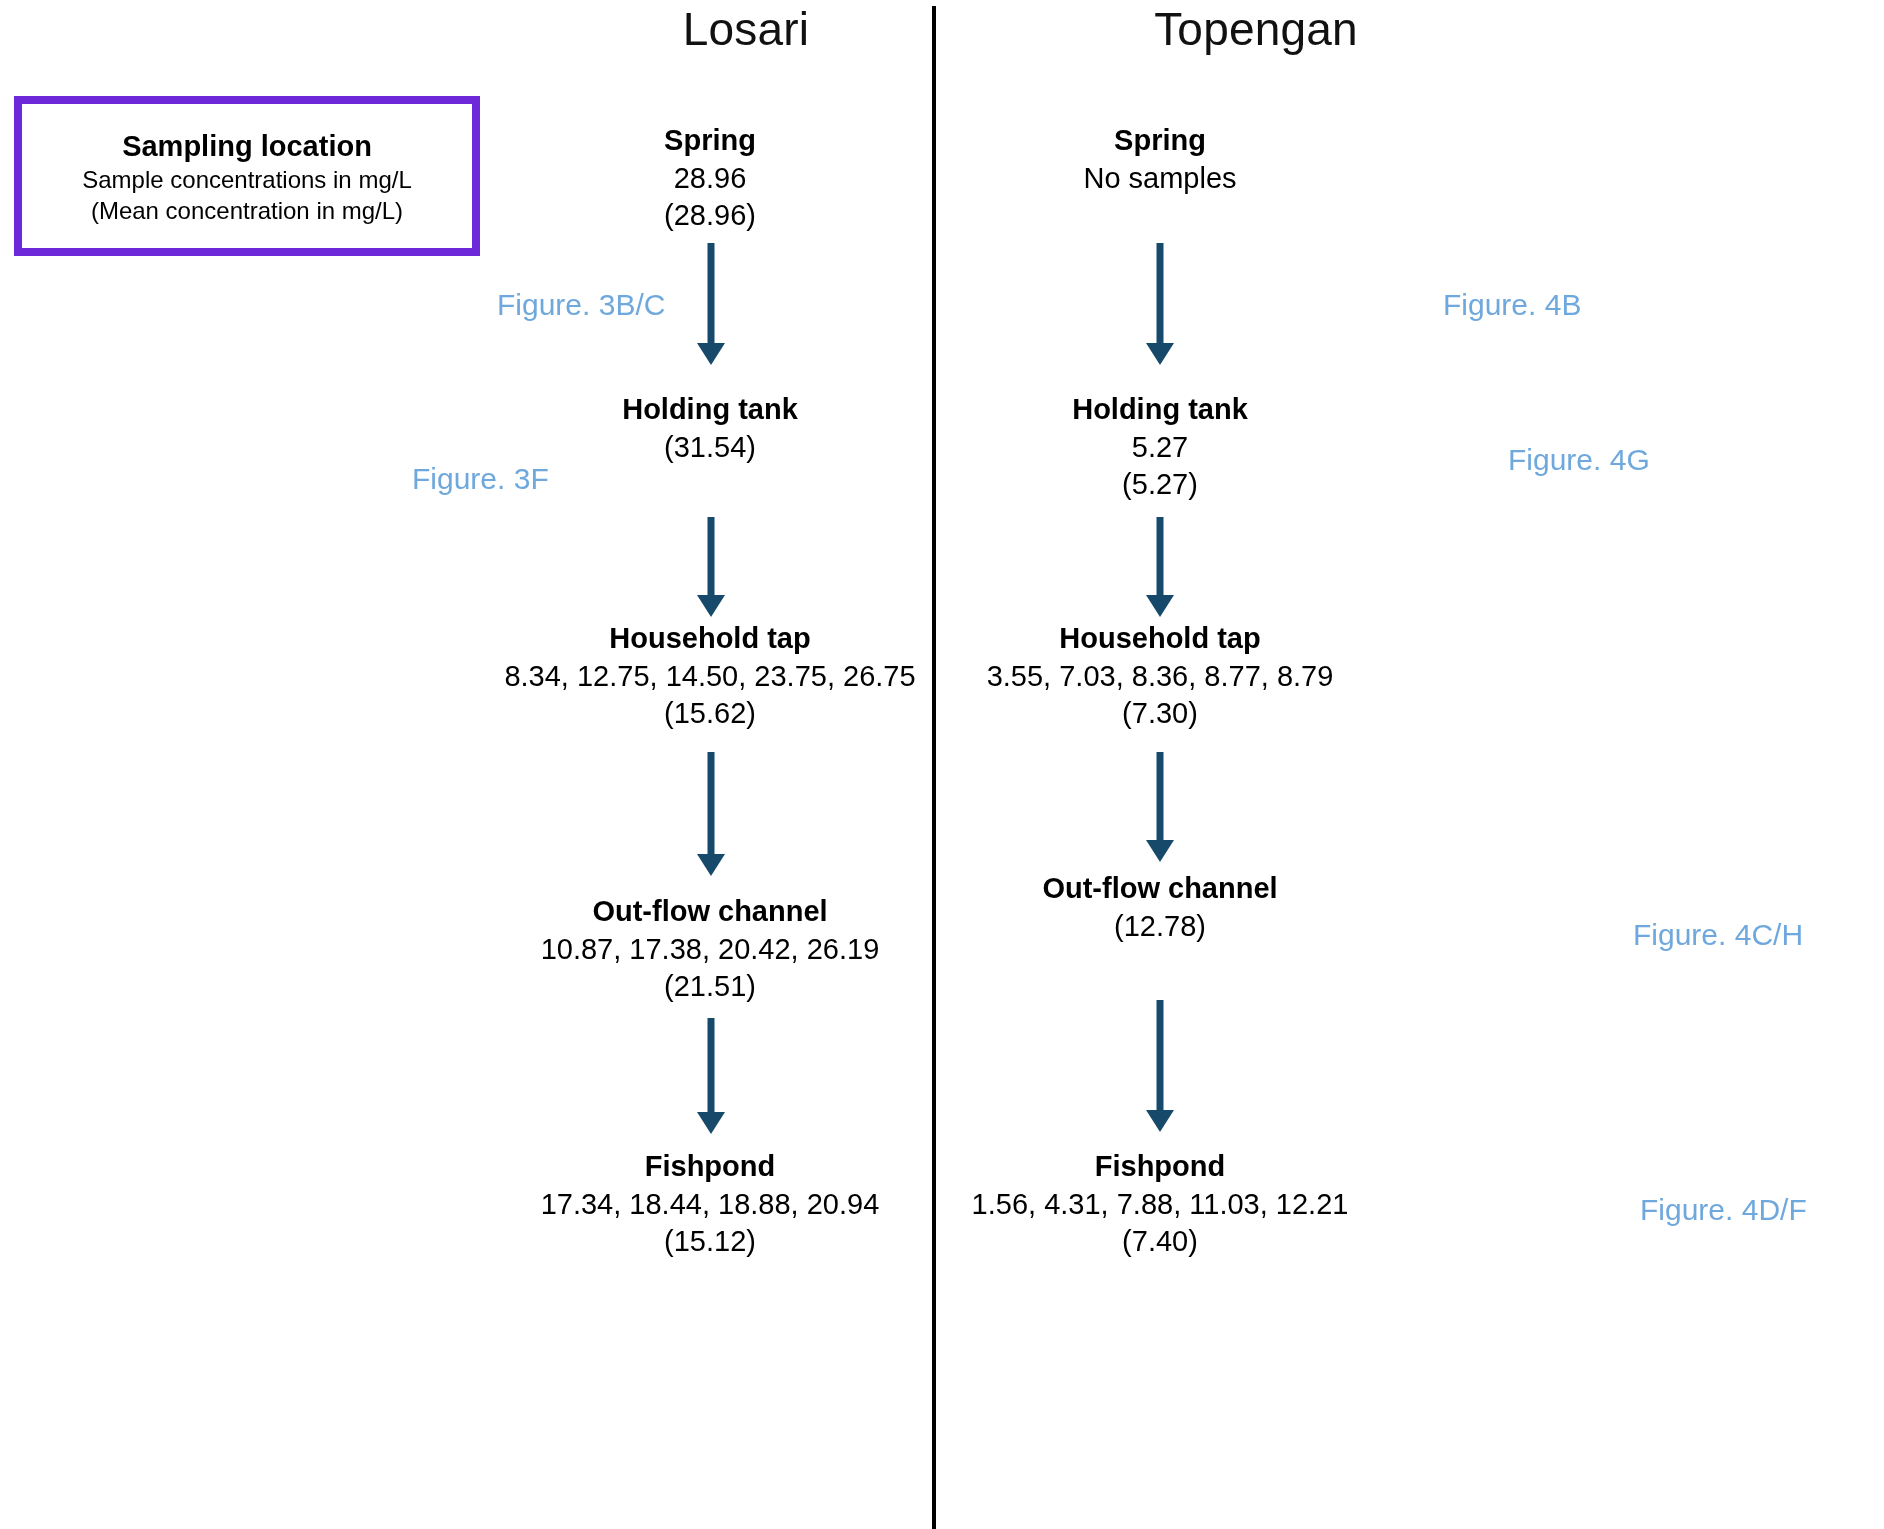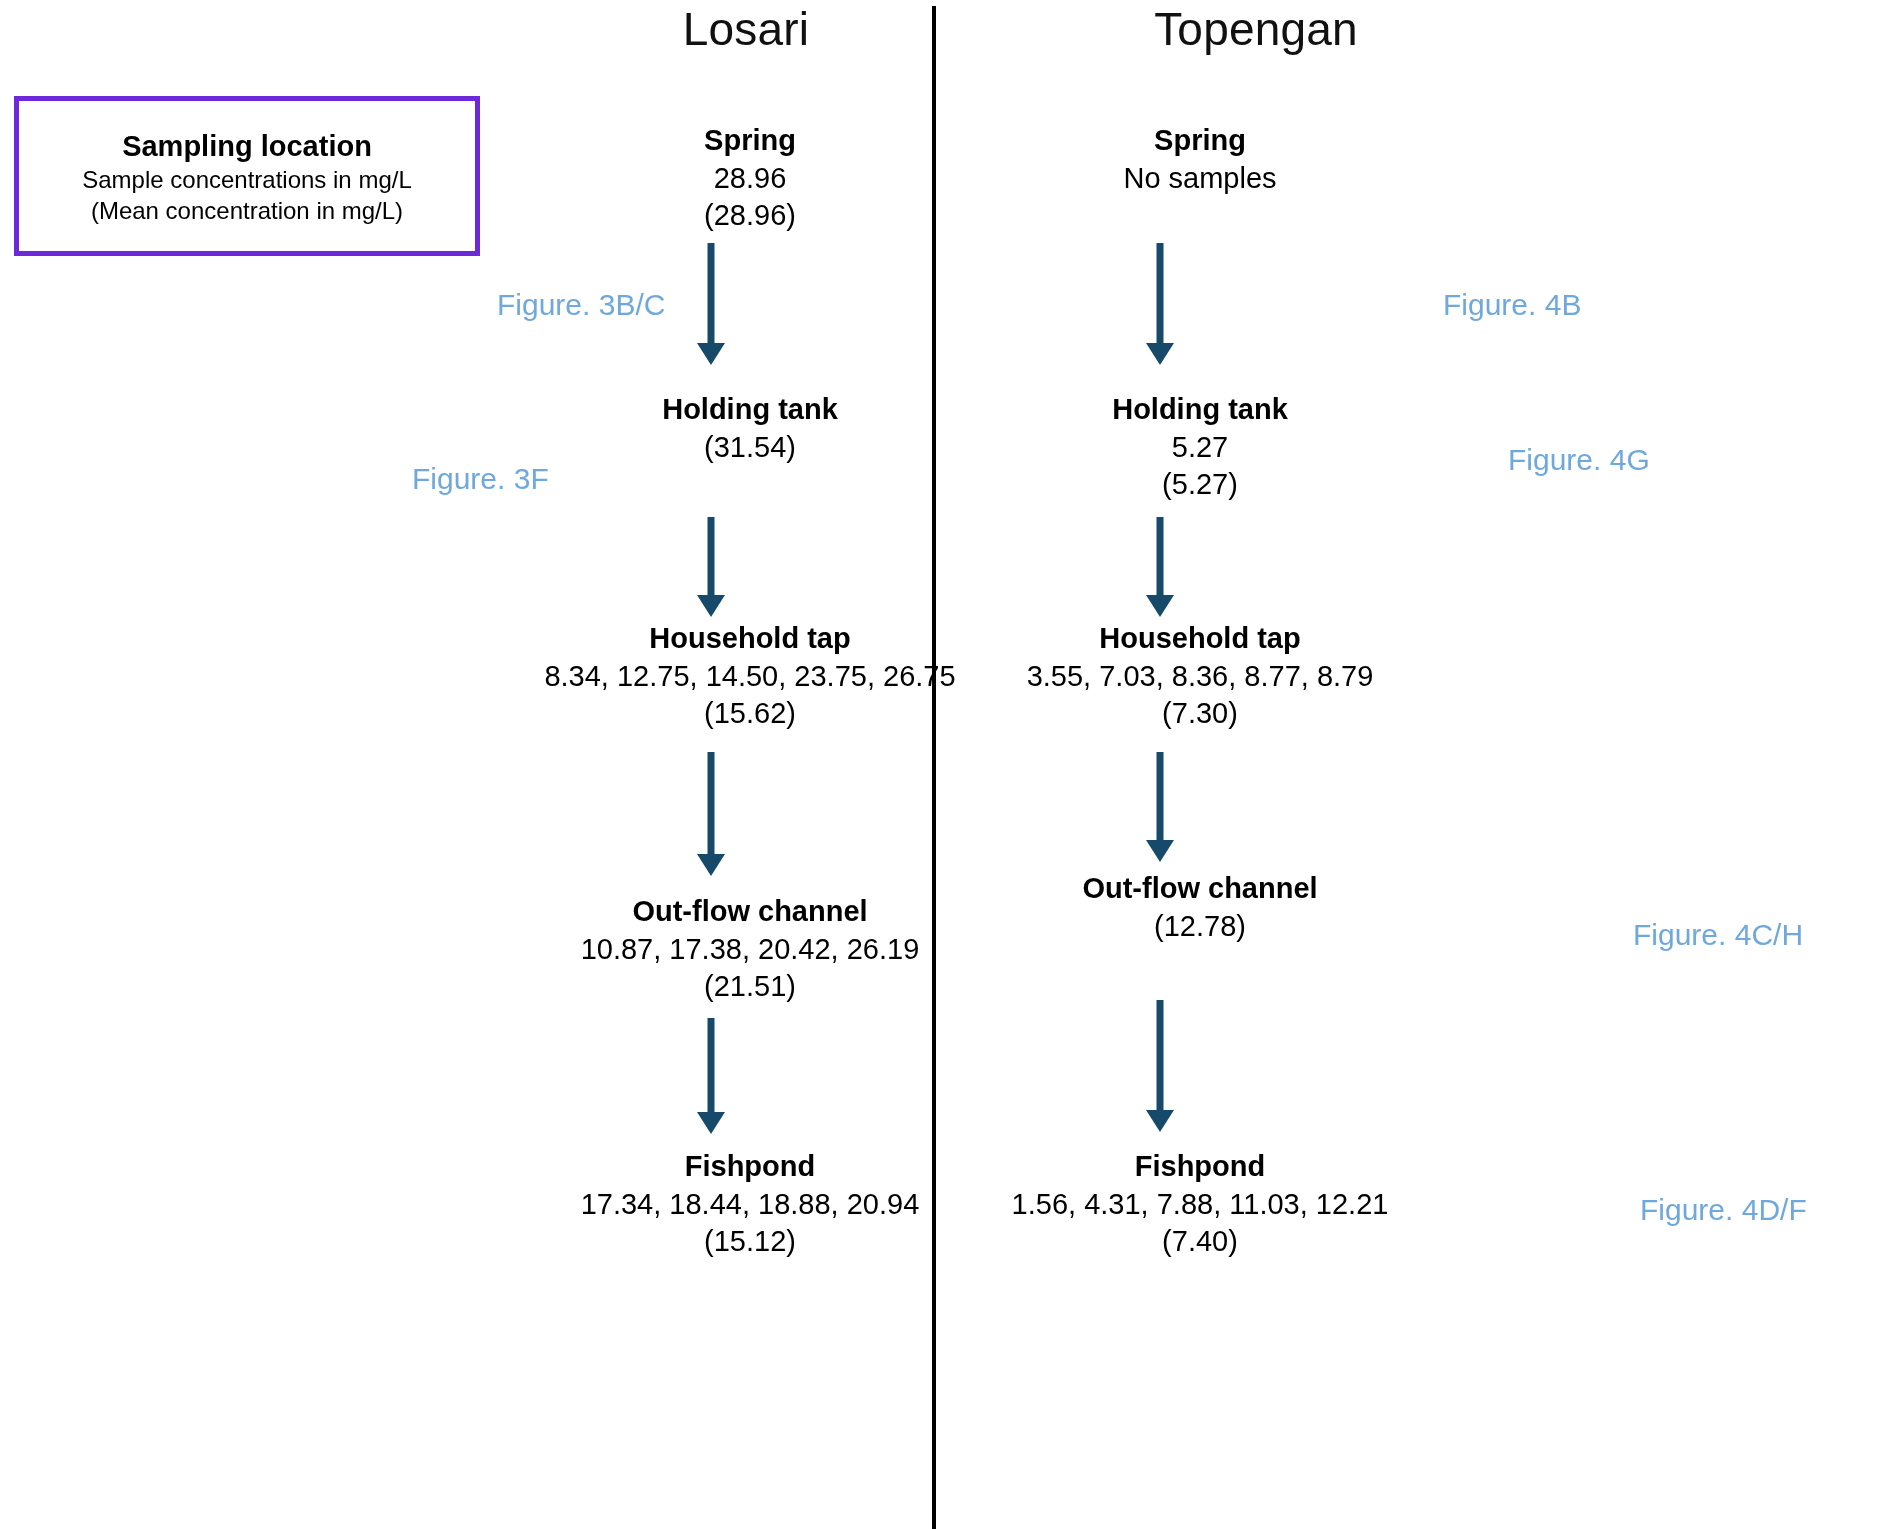--- a/index.html
+++ b/index.html
@@ -25,36 +25,35 @@
   
   #divider{
     position:absolute;left:932px;top:6px;
     width:4px;height:1523px;background:#000000;
   }
 
   
   #legend{
     position:absolute;left:14px;top:96px;
     width:466px;height:160px;
-    border:5px solid #6d28d9;
+    border:8px solid #6d28d9;
     background:#ffffff;
     box-sizing:border-box;
     display:flex;flex-direction:column;
     align-items:center;justify-content:center;
     padding-top:2px;
   }
   #legend .l1{font-size:29px;font-weight:bold;line-height:1.28;}
   #legend .l2,#legend .l3{font-size:24px;font-weight:400;line-height:1.28;}
 
   
   .node{
     position:absolute;
     text-align:center;
     white-space:nowrap;
-    margin-left:40px;
   }
   .node .title{font-size:29px;font-weight:bold;line-height:1.30;}
   .node .values{font-size:29px;font-weight:400;line-height:1.30;}
   .node .mean{font-size:29px;font-weight:400;line-height:1.30;}
 
   
   .fig-label{
     position:absolute;
     font-size:30px;font-weight:400;
     color:#6FA8DC;

